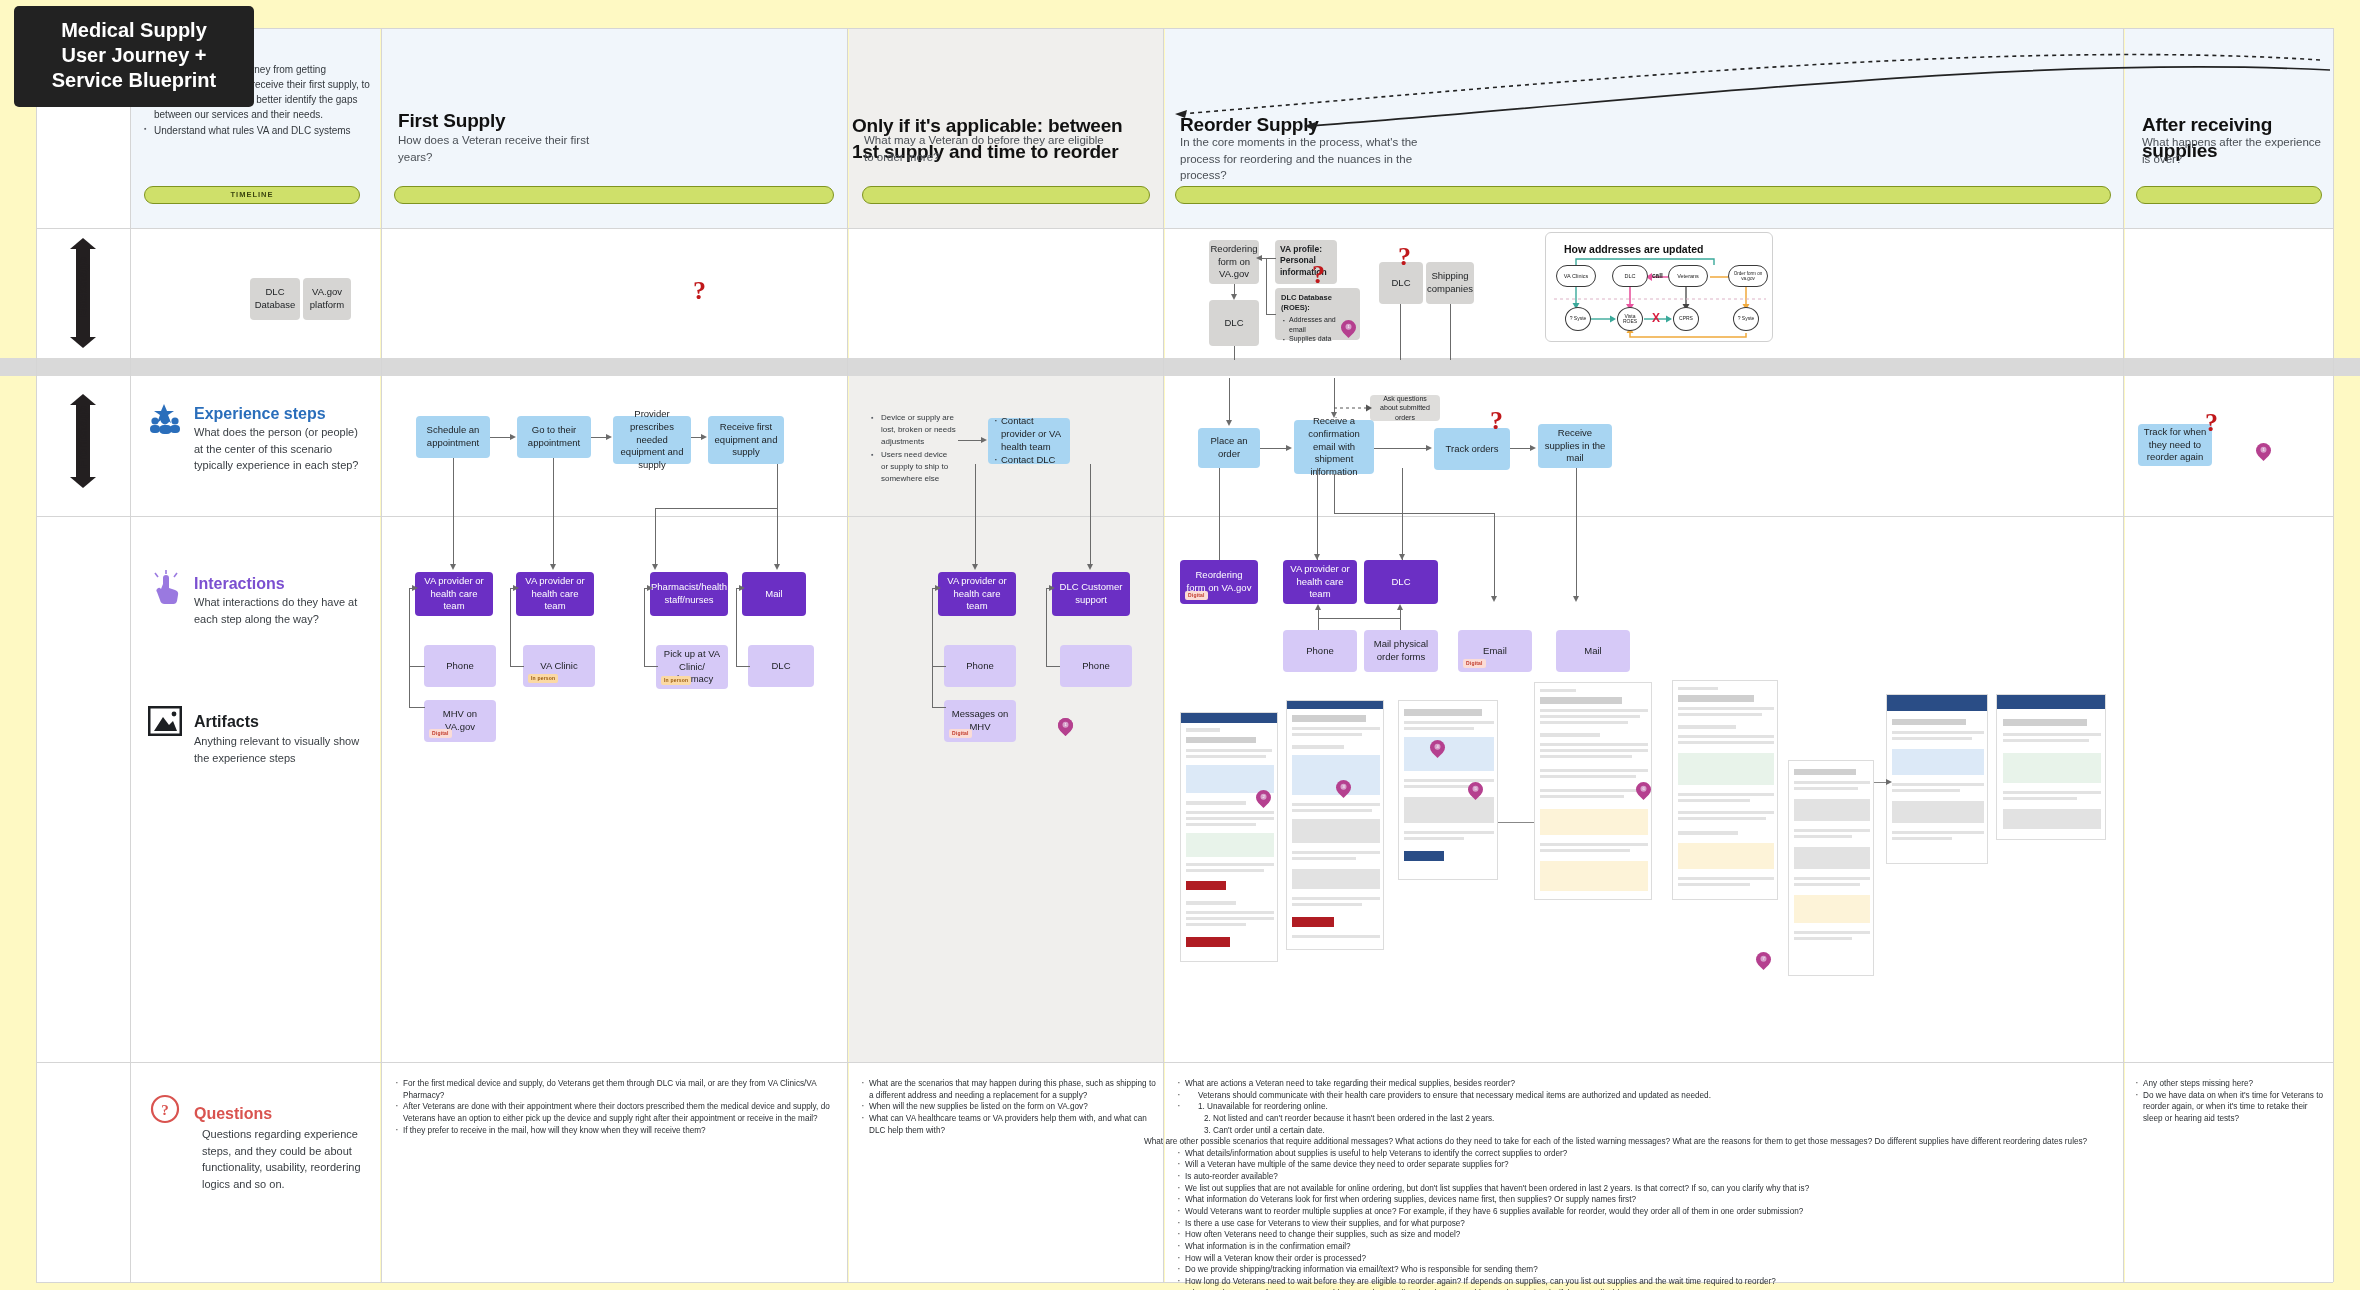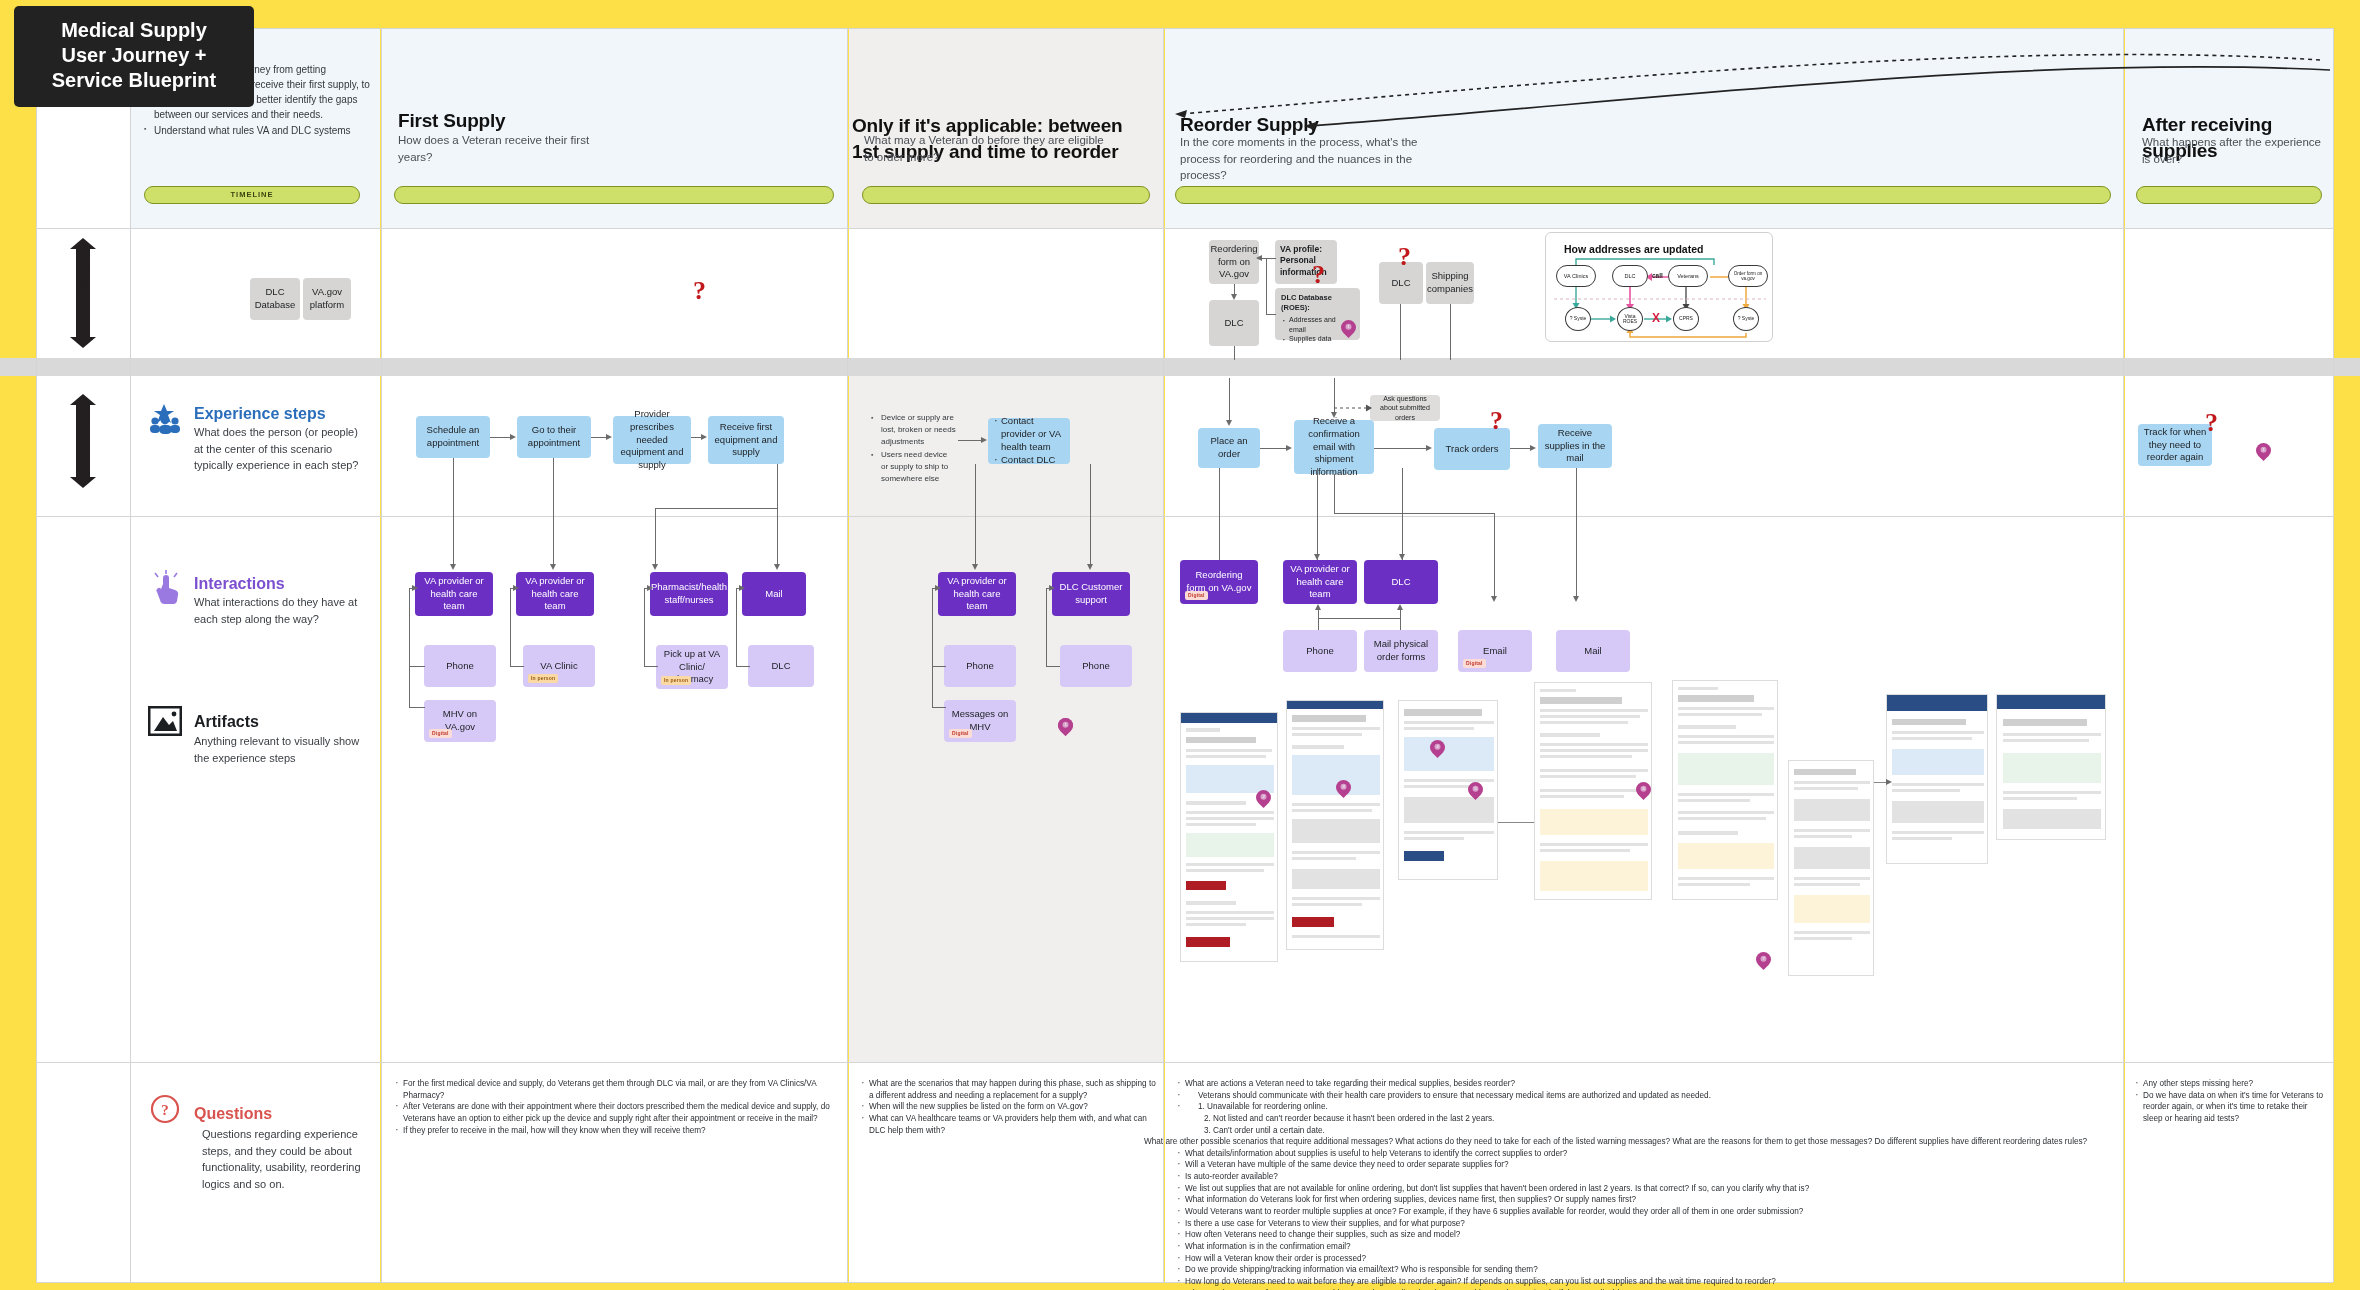--- a/index.html
+++ b/index.html
@@ -2,21 +2,21 @@
 <html><head>
 <meta charset="utf-8">
 <style>
   * { box-sizing: border-box; margin: 0; padding: 0; }
   html, body {
     width: 2360px; height: 1290px;
     background: #ffffff;
     font-family: "Liberation Sans", sans-serif;
     overflow: hidden;
   }
-  #root { position: relative; width: 2360px; height: 1290px; background:#fde047; }
+  #root { position: relative; width: 2360px; height: 1290px; background:#fef9c3; }
 
   
   .title-pill {
     position: absolute; left: 14px; top: 6px;
     background: #222222; color: #ffffff;
     padding: 12px 26px 14px 26px;
     border-radius: 5px;
     font-size: 20px; font-weight: bold; line-height: 1.25;
     text-align: center; z-index: 40;
     width: 240px;

